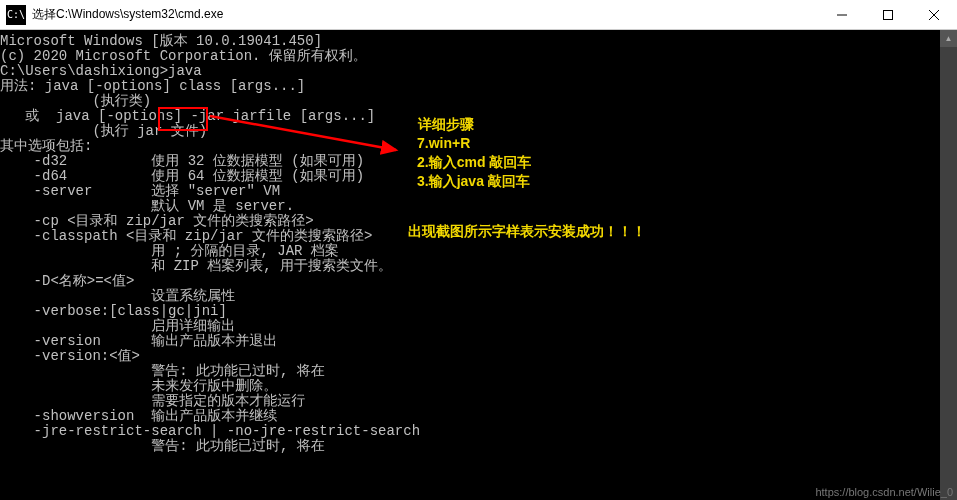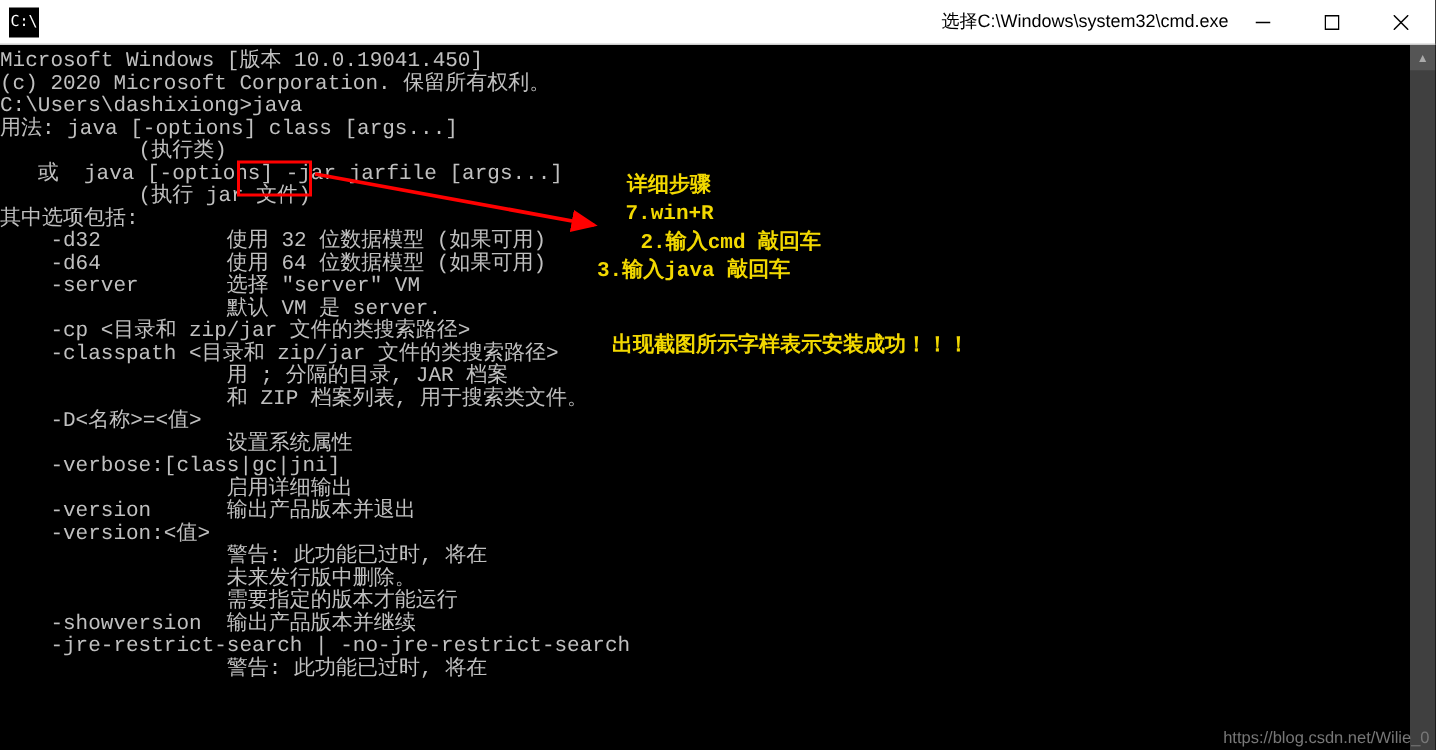--- a/index.html
+++ b/index.html
@@ -28,21 +28,20 @@
       font-size: 10px;
       background: #000;
       color: #fff;
       font-family: monospace;
     }
     .titlebar-text {
       flex: 1;
       font-size: 12px;
       color: #000;
       font-family: "Microsoft YaHei", sans-serif;
-      text-align: right;
     }
     .titlebar-controls {
       display: flex;
     }
     .titlebar-btn {
       width: 46px;
       height: 30px;
       display: flex;
       align-items: center;
       justify-content: center;
@@ -108,31 +107,31 @@
     }
     .arrow-svg {
       position: absolute;
       left: 206px;
       top: 82px;
       width: 200px;
       height: 45px;
     }
     .annotation-text {
       position: absolute;
-      font-family: Liberation Mono, monospace;
+      font-family: Liberation Sans, sans-serif;
       font-size: 14px;
       color: #f2d800;
       font-weight: 600;
       white-space: nowrap;
       line-height: 18px;
     }
     .ann1 { left: 418px; top: 85px; }
     .ann2 { left: 417px; top: 104px; }
-    .ann3 { left: 427px; top: 123px; }
-    .ann4 { left: 398px; top: 142px; }
+    .ann3 { left: 417px; top: 123px; }
+    .ann4 { left: 417px; top: 142px; }
     .ann5 { left: 408px; top: 192px; }
     .watermark {
       position: absolute;
       right: 4px;
       bottom: 2px;
       font-size: 11px;
       color: #777;
       font-family: Arial, sans-serif;
     }
   </style>

